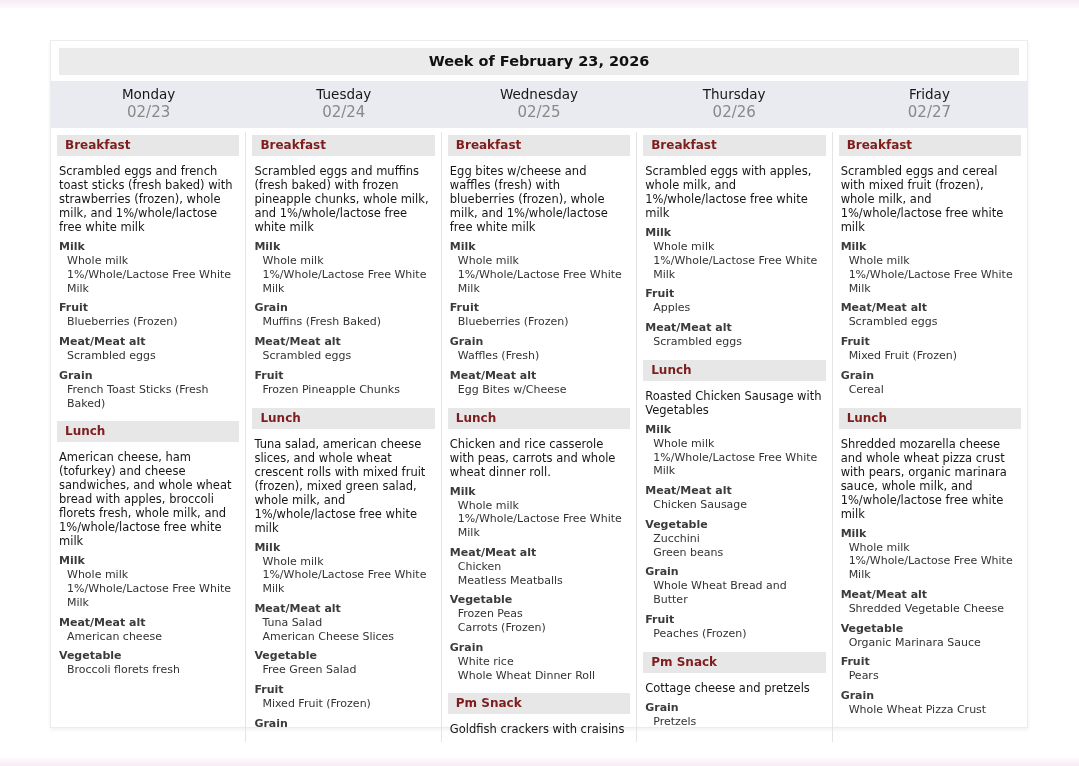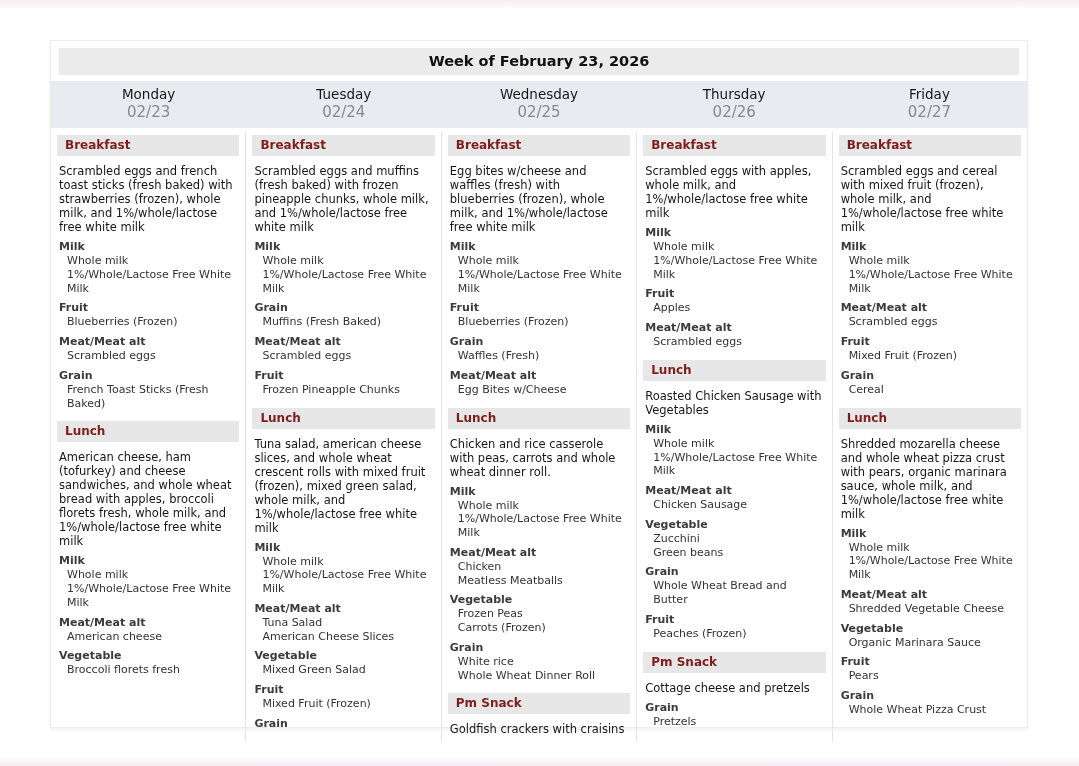--- a/index.html
+++ b/index.html
@@ -151,21 +151,21 @@
         <div class="cat-item">Frozen Pineapple Chunks</div>
         <div class="meal-header subsequent">Lunch</div>
         <div class="meal-title">Tuna salad, american cheese slices, and whole wheat crescent rolls with mixed fruit (frozen), mixed green salad, whole milk, and 1%/whole/lactose free white milk</div>
         <div class="cat-label">Milk</div>
         <div class="cat-item">Whole milk</div>
         <div class="cat-item">1%/Whole/Lactose Free White Milk</div>
         <div class="cat-label">Meat/Meat alt</div>
         <div class="cat-item">Tuna Salad</div>
         <div class="cat-item">American Cheese Slices</div>
         <div class="cat-label">Vegetable</div>
-        <div class="cat-item">Mixed Green Salad</div>
+        <div class="cat-item">Free Green Salad</div>
         <div class="cat-label">Fruit</div>
         <div class="cat-item">Mixed Fruit (Frozen)</div>
         <div class="cat-label">Grain</div>
       </div>
       <div class="day-col">
         <div class="meal-header">Breakfast</div>
         <div class="meal-title">Egg bites w/cheese and waffles (fresh) with blueberries (frozen), whole milk, and 1%/whole/lactose free white milk</div>
         <div class="cat-label">Milk</div>
         <div class="cat-item">Whole milk</div>
         <div class="cat-item">1%/Whole/Lactose Free White Milk</div>

